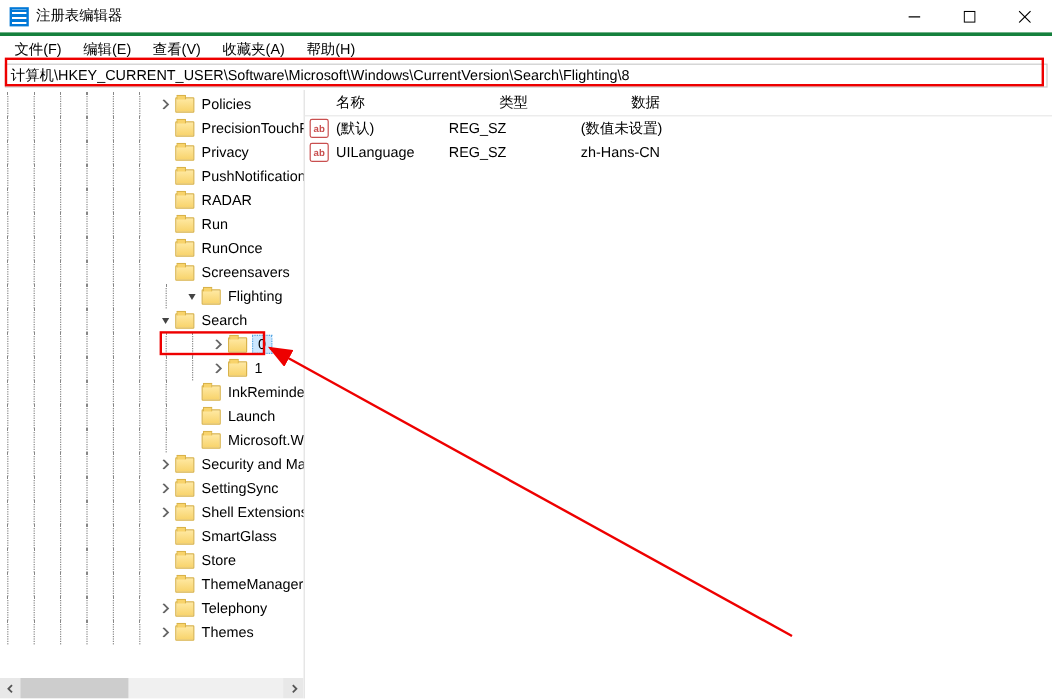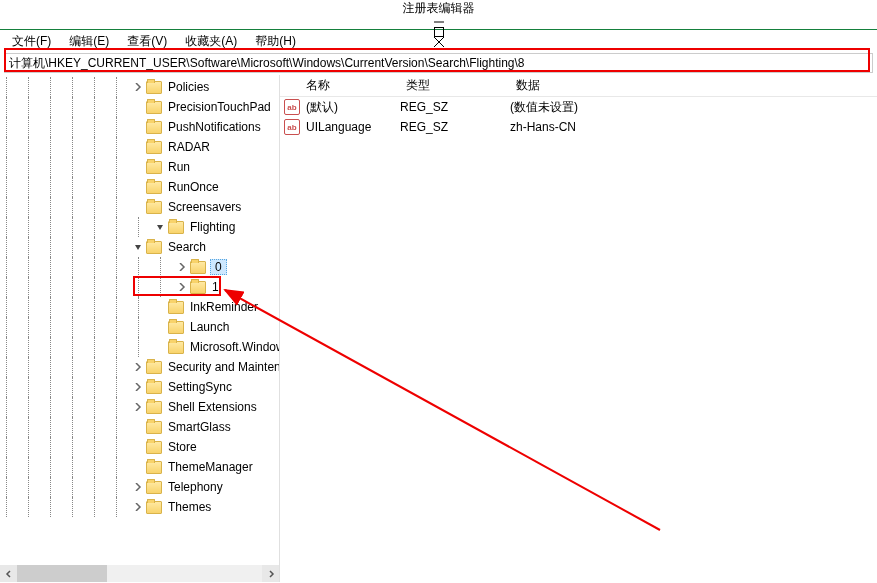--- a/index.html
+++ b/index.html
@@ -1,32 +1,32 @@
 <!DOCTYPE html>
 <html><head>
 <meta charset="utf-8">
 <style>
 * { box-sizing: border-box; margin: 0; padding: 0; font-family: "Microsoft YaHei", "Segoe UI", sans-serif; font-size: 12px; }
 body { width: 877px; height: 583px; background: #fff; overflow: hidden; position: relative; }
 
-.titlebar { height: 30px; display: flex; align-items: center; border-bottom: 1px solid #15803d; flex-direction: column; }
+.titlebar { height: 30px; display: flex; align-items: center; border-bottom: 3px solid #15803d; }
 .titlebar-icon { width: 16px; height: 16px; margin: 0 6px 0 8px; background: #0078d7; position: relative; }
 .titlebar-icon::before { content: ""; position: absolute; inset: 2px; background: repeating-linear-gradient(#0078d7 0 2px, #fff 2px 4px); }
 .titlebar-title { flex: 0 0 auto; }
 .titlebar-spacer { flex: 1; }
 .win-btn { width: 46px; height: 30px; display: flex; align-items: center; justify-content: center; }
 .win-btn svg { width: 10px; height: 10px; }
 
 .menubar { height: 22px; display: flex; align-items: center; padding: 0 4px; gap: 2px; }
 .menu-item { padding: 2px 8px; }
 
 .addressbar { height: 20px; border: 1px solid #ccc; margin: 1px 4px 2px 4px; display: flex; align-items: center; padding: 0 4px; }
 
 .content { display: flex; height: calc(583px - 30px - 22px - 24px); }
-.tree-pane { width: 280px; overflow: hidden; position: relative; border-right: 1px solid #e0e0e0; }
+.tree-pane { width: 254px; overflow: hidden; position: relative; border-right: 1px solid #e0e0e0; }
 .tree-scroll { position: absolute; inset: 0; overflow: hidden; }
 .tree-items { padding-top: 2px; }
 
 .tree-row { height: 20px; display: flex; align-items: center; white-space: nowrap; }
 .tree-indent { width: 16px; height: 100%; border-left: 1px dotted #888; margin-left: 6px; position: relative; flex: 0 0 auto; }
 .tree-expander { width: 12px; height: 12px; display: flex; align-items: center; justify-content: center; margin-right: 2px; flex: 0 0 auto; }
 .tree-expander svg { width: 8px; height: 8px; }
 .folder-icon { width: 16px; height: 13px; background: linear-gradient(#ffe9a3, #f8d36b); border: 1px solid #d9b34a; border-radius: 1px; margin-right: 4px; position: relative; flex: 0 0 auto; }
 .folder-icon::before { content: ""; position: absolute; top: -3px; left: 0; width: 6px; height: 3px; background: #f8d36b; border: 1px solid #d9b34a; border-bottom: none; border-radius: 1px 1px 0 0; }
 .tree-label { padding: 0 2px; }
@@ -34,21 +34,21 @@
 
 .hscroll { position: absolute; bottom: 0; left: 0; right: 0; height: 17px; background: #f0f0f0; display: flex; }
 .hscroll-btn { width: 17px; height: 17px; background: #e8e8e8; display: flex; align-items: center; justify-content: center; }
 .hscroll-track { flex: 1; background: #f0f0f0; position: relative; }
 .hscroll-thumb { position: absolute; left: 0; top: 0; bottom: 0; width: 90px; background: #cdcdcd; }
 
 .list-pane { flex: 1; position: relative; }
 .list-header { display: flex; height: 22px; align-items: center; border-bottom: 1px solid #e8e8e8; }
 .list-header-col { padding: 0 6px; font-weight: normal; color: #000; }
 .col-name { width: 120px; }
-.col-type { width: 110px; }
+.col-type { width: 110px; margin-left: 36px; }
 .col-data { flex: 1; }
 .list-row { display: flex; height: 20px; align-items: center; }
 .val-icon { width: 16px; height: 16px; margin-left: 4px; margin-right: 6px; border: 1px solid #c94f4f; background: #fff; display: flex; align-items: center; justify-content: center; font-size: 8px; color: #c94f4f; font-weight: bold; border-radius: 2px; }
 .list-cell-name { width: 120px; display: flex; align-items: center; }
 .list-cell-type { width: 110px; }
 .list-cell-data { flex: 1; }
 
 .annot-box { position: absolute; border: 2px solid #e00; pointer-events: none; }
 .annot-arrow { position: absolute; pointer-events: none; }
 </style>
@@ -121,20 +121,31 @@
           </div>
           <div class="tree-row">
             <span class="tree-indent"></span>
             <span class="tree-indent"></span>
             <span class="tree-indent"></span>
             <span class="tree-indent"></span>
             <span class="tree-indent"></span>
             <span class="tree-indent"></span>
             <span class="tree-expander"></span>
             <span class="folder-icon"></span>
+            <span class="tree-label">Privacy</span>
+          </div>
+          <div class="tree-row">
+            <span class="tree-indent"></span>
+            <span class="tree-indent"></span>
+            <span class="tree-indent"></span>
+            <span class="tree-indent"></span>
+            <span class="tree-indent"></span>
+            <span class="tree-indent"></span>
+            <span class="tree-expander"></span>
+            <span class="folder-icon"></span>
             <span class="tree-label">PushNotifications</span>
           </div>
           <div class="tree-row">
             <span class="tree-indent"></span>
             <span class="tree-indent"></span>
             <span class="tree-indent"></span>
             <span class="tree-indent"></span>
             <span class="tree-indent"></span>
             <span class="tree-indent"></span>
             <span class="tree-expander"></span>

